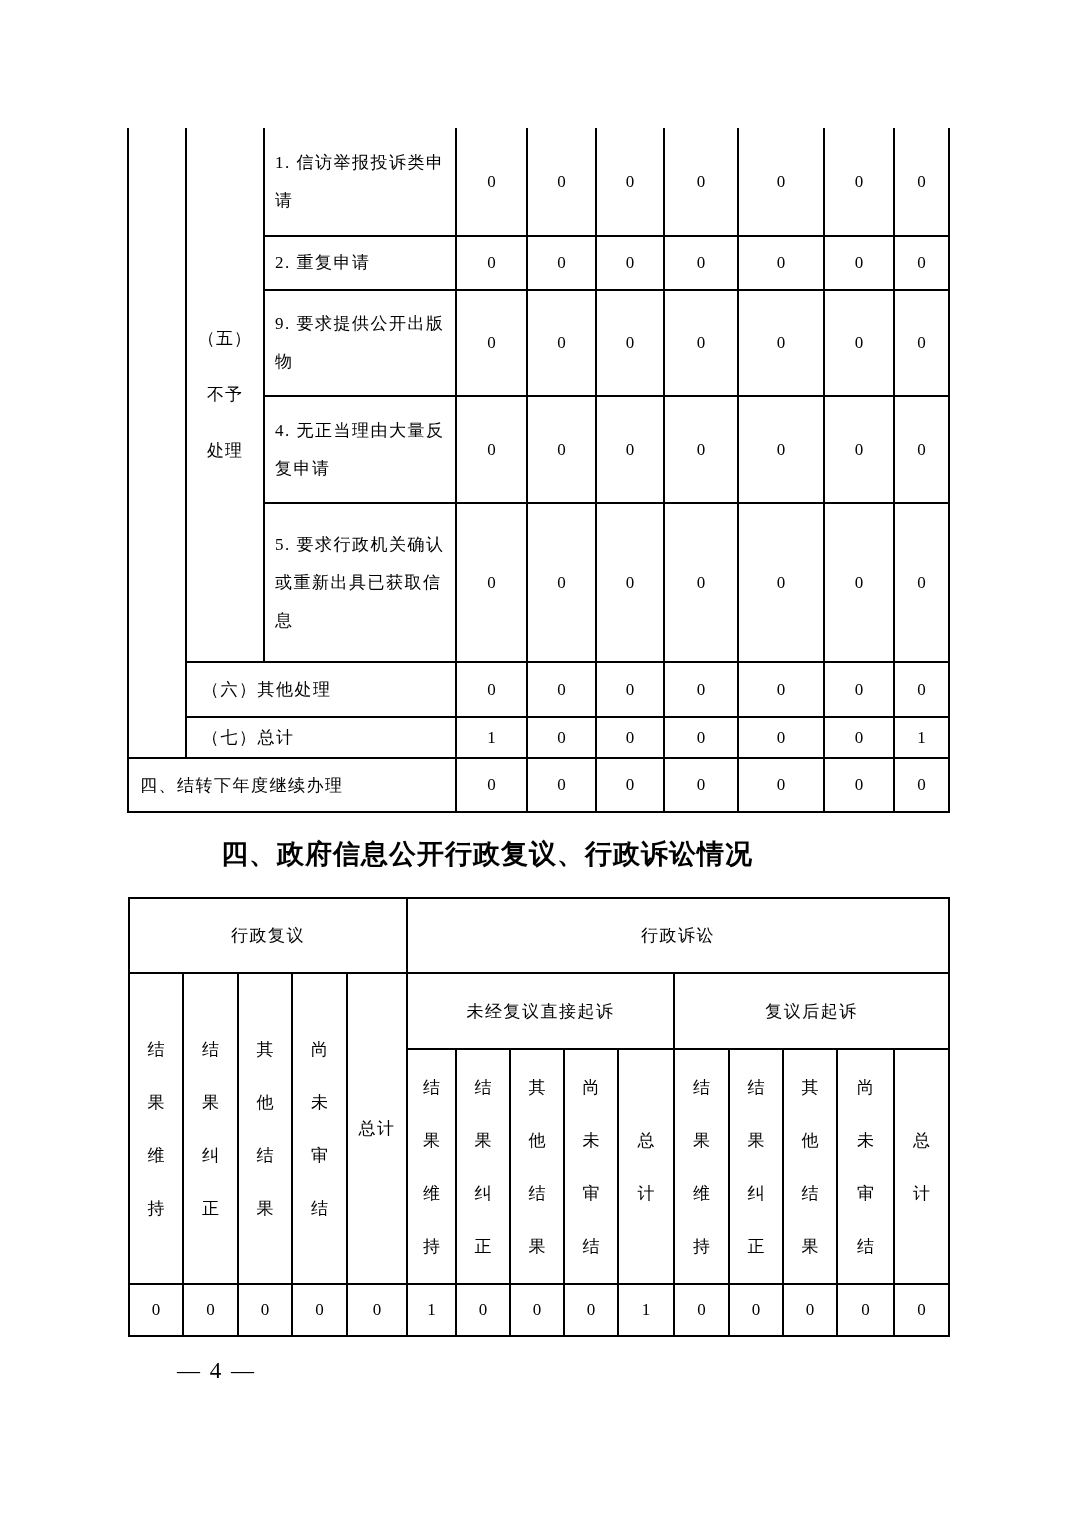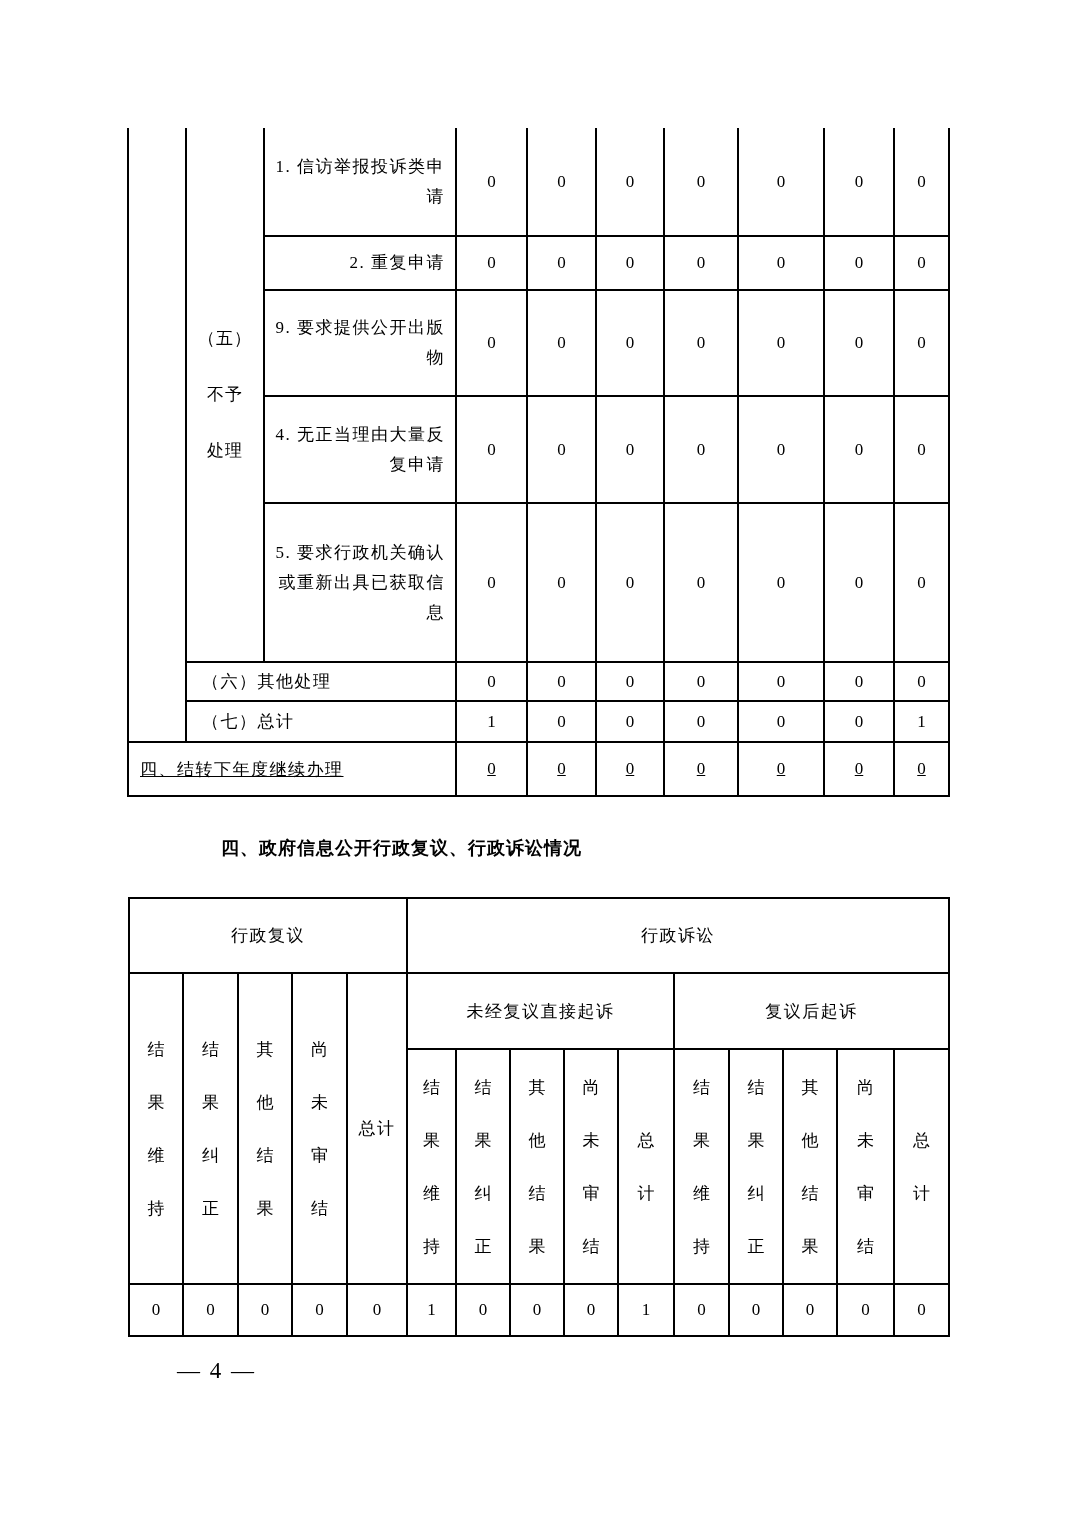--- a/index.html
+++ b/index.html
@@ -33,28 +33,28 @@
   }
 
   
   .t1 { left: 127px; top: 128px; width: 821px; }
   .t1 tr.r1 > td { border-top: none; }   
   .t1 .h108 { height: 108px; }
   .t1 .h54  { height: 54px; }
   .t1 .h106 { height: 106px; }
   .t1 .h107 { height: 107px; padding-left: 33px; }
   .t1 .h159 { height: 159px; }
-  .t1 .h55  { height: 39px; }
+  .t1 .h55  { height: 55px; }
   .t1 .h51  { height: 41px; margin-top: 36px; }
-  .t1 .h54b { height: 54px; text-decoration: underline; }
+  .t1 .h54b { height: 54px; }
 
   .t1 .label-cell {
-    text-align: right;
+    text-align: left;
     padding: 0 10px;
-    line-height: 30px;
+    line-height: 38px;
     letter-spacing: 1.5px;
   }
   .t1 .group-cell { text-align: center; }
   .t1 .group-cell div { line-height: 56px; letter-spacing: 1px; }
   .t1 .span-label {
     text-align: left;
     padding: 0 0 0 15px;
     letter-spacing: 1.5px;
   }
   .t1 .carry-label {
@@ -69,21 +69,21 @@
     font-family: "Liberation Serif", "DejaVu Serif", serif;
   }
 
   
   .section-heading {
     position: absolute;
     left: 221px;
     top: 836px;
     font-family: "Liberation Sans", "DejaVu Sans", sans-serif;
     font-weight: 700;
-    font-size: 18px;
+    font-size: 27px;
     letter-spacing: 1px;
     white-space: nowrap;
   }
 
   
   .t2 { left: 128px; top: 897px; width: 820px; }
   .t2 .hr1 { height: 75px; }
   .t2 .hr2 { height: 76px; }
   .t2 .hr3 { height: 235px; }
   .t2 .hr4 { height: 52px; }

